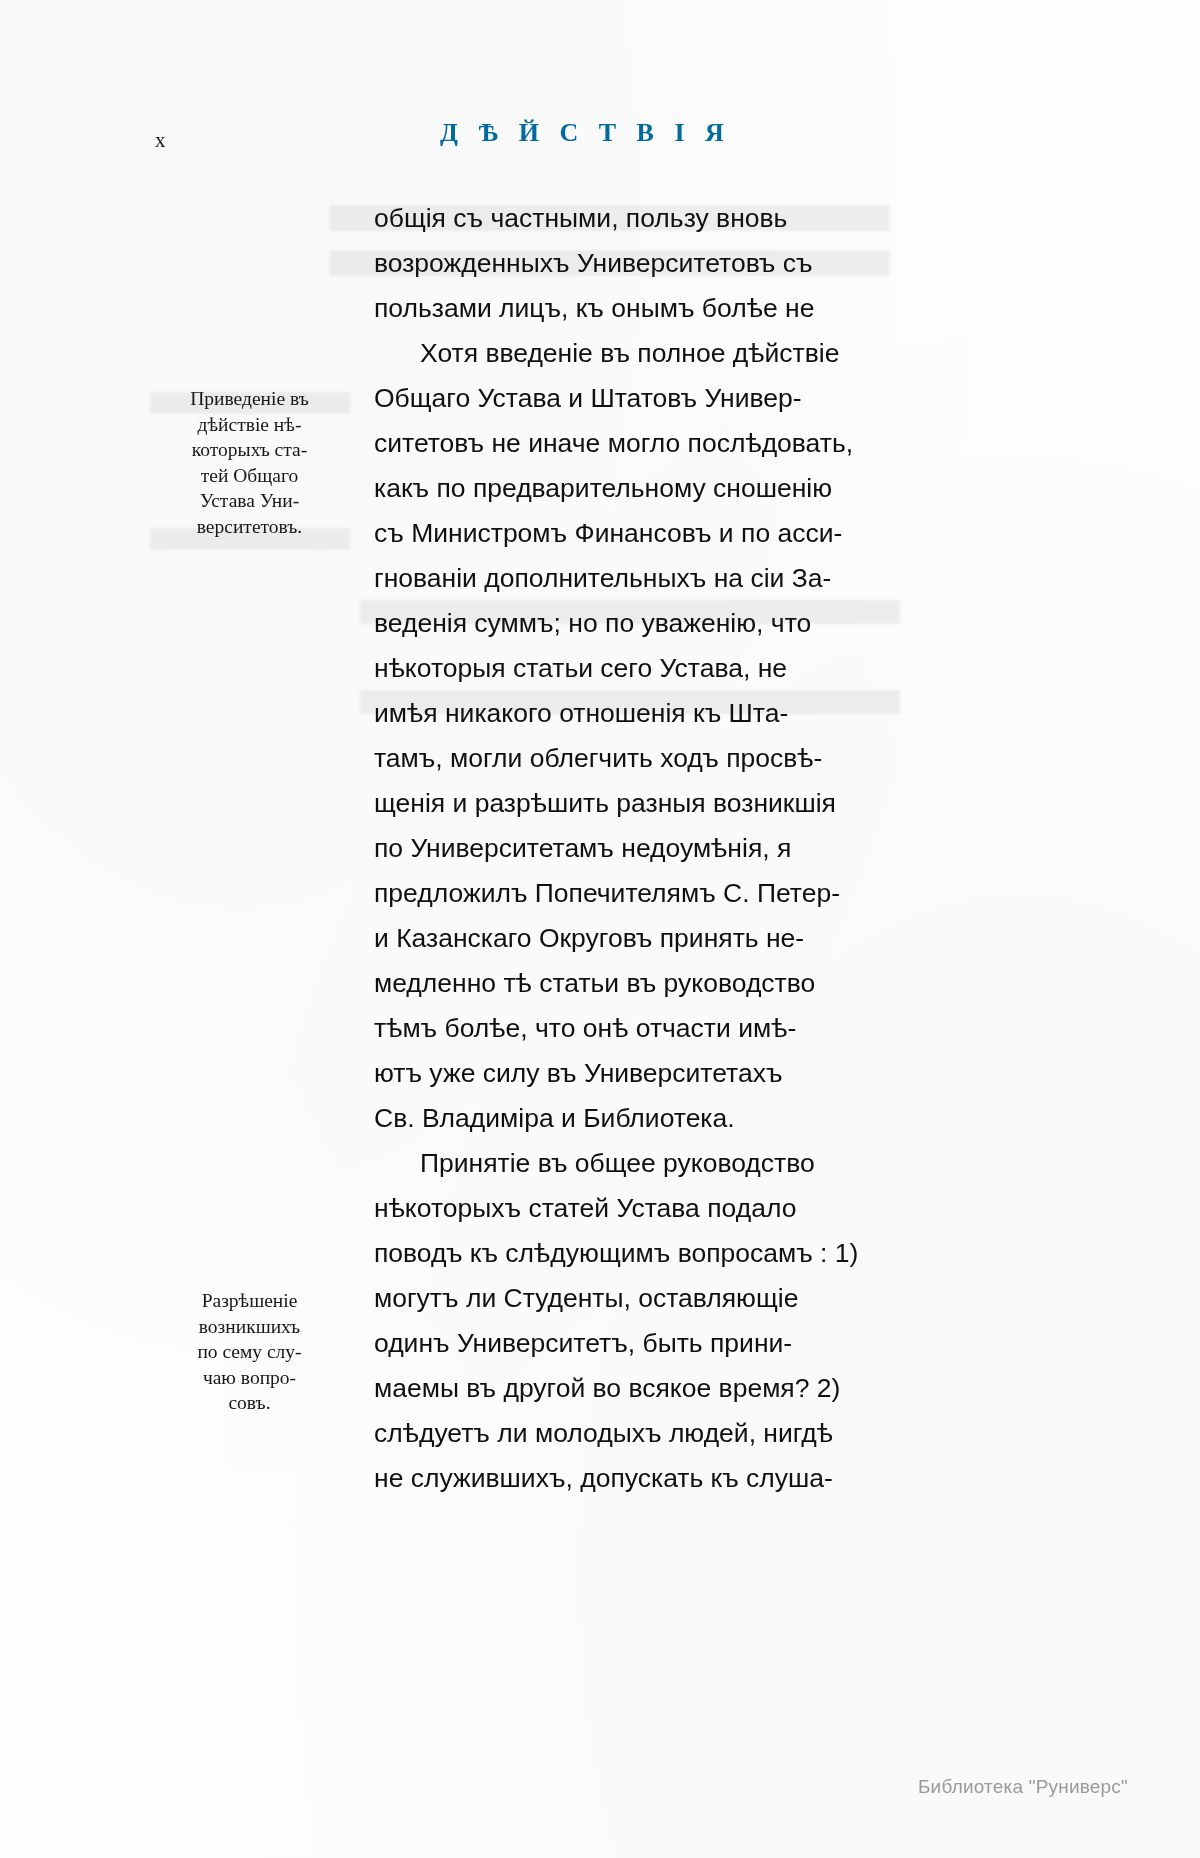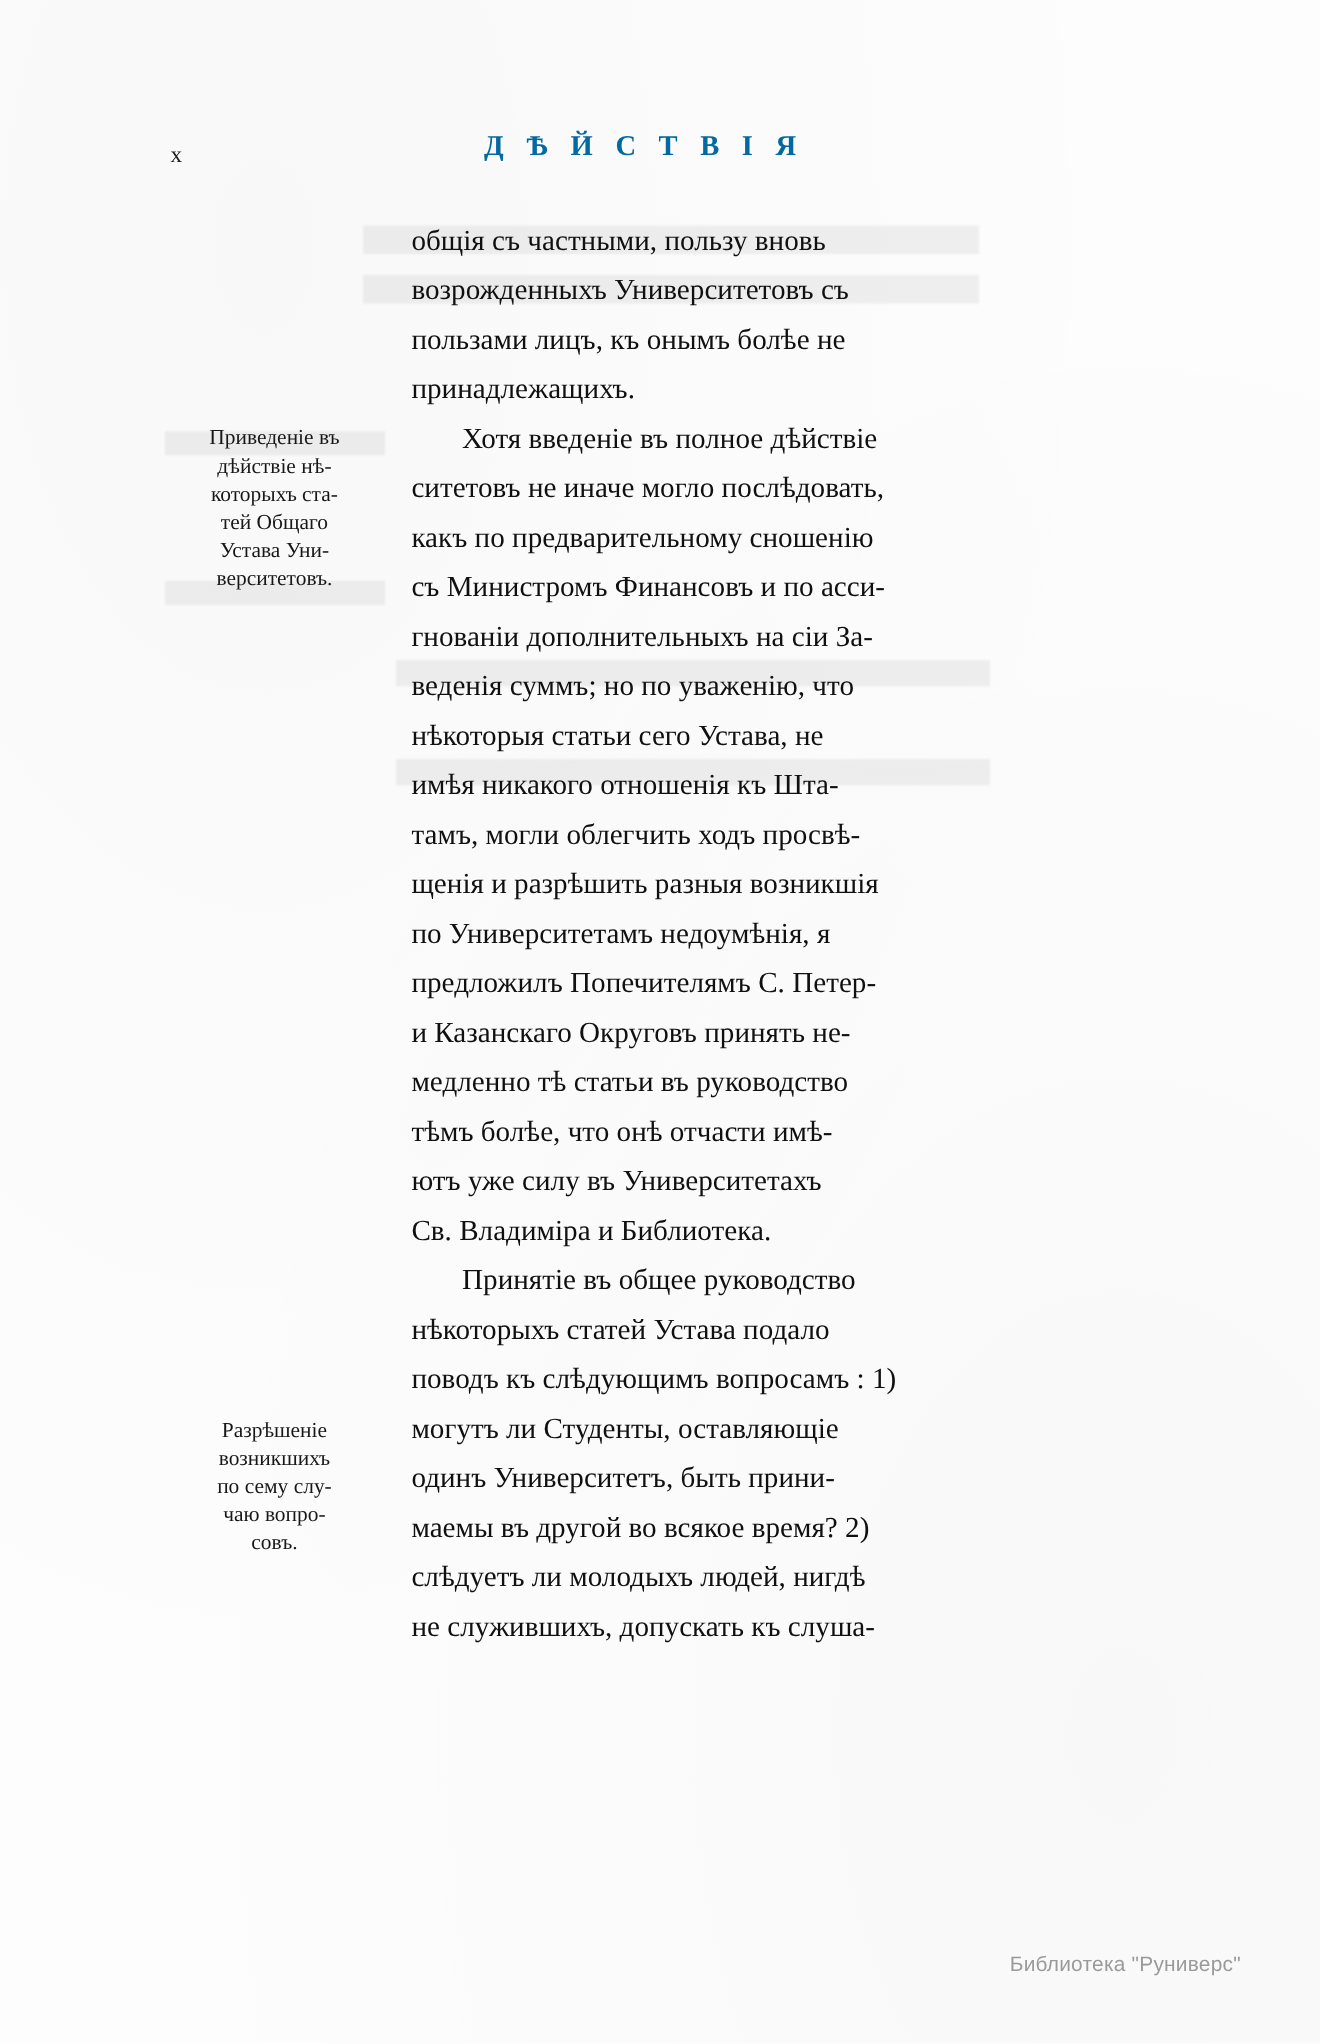--- a/index.html
+++ b/index.html
@@ -69,21 +69,21 @@
     position: absolute;
     left: 374px;
     top: 196px;
     width: 676px;
   }
   .para {
     margin: 0 0 0 0;
     font-size: 26.5px;
     line-height: 45px;
     color: #101010;
-    font-family: Liberation Serif, serif;
+    font-family: Liberation Sans, sans-serif;
   }
   .para .ln {
     display: block;
     white-space: nowrap;
     text-align: justify;
   }
   .para .ln.first { text-indent: 46px; }
   .footer-credit {
     position: absolute;
     right: 72px;
@@ -132,25 +132,25 @@
     <span class="ln">чаю вопро-</span>
     <span class="ln">совъ.</span>
   </div>
 
   <div class="textblock">
 
     <p class="para">
       <span class="ln">общія  съ  частными,  пользу  вновь</span>
       <span class="ln">возрожденныхъ  Университетовъ   съ</span>
       <span class="ln">пользами  лицъ,  къ  онымъ  болѣе  не</span>
-      <span class="ln">принадлежащихъ.</span>
     </p>
 
     <p class="para">
       <span class="ln first">Хотя введеніе въ полное дѣйствіе</span>
+      <span class="ln">Общаго Устава и Штатовъ Универ-</span>
       <span class="ln">ситетовъ  не  иначе  могло послѣдовать,</span>
       <span class="ln">какъ  по  предварительному  сношенію</span>
       <span class="ln">съ Министромъ Финансовъ и по асси-</span>
       <span class="ln">гнованіи дополнительныхъ на сіи За-</span>
       <span class="ln">веденія суммъ; но по уваженію, что</span>
       <span class="ln">нѣкоторыя статьи сего Устава,  не</span>
       <span class="ln">имѣя никакого отношенія къ Шта-</span>
       <span class="ln">тамъ,  могли облегчить ходъ просвѣ-</span>
       <span class="ln">щенія и разрѣшить разныя возникшія</span>
       <span class="ln">по  Университетамъ  недоумѣнія,   я</span>

